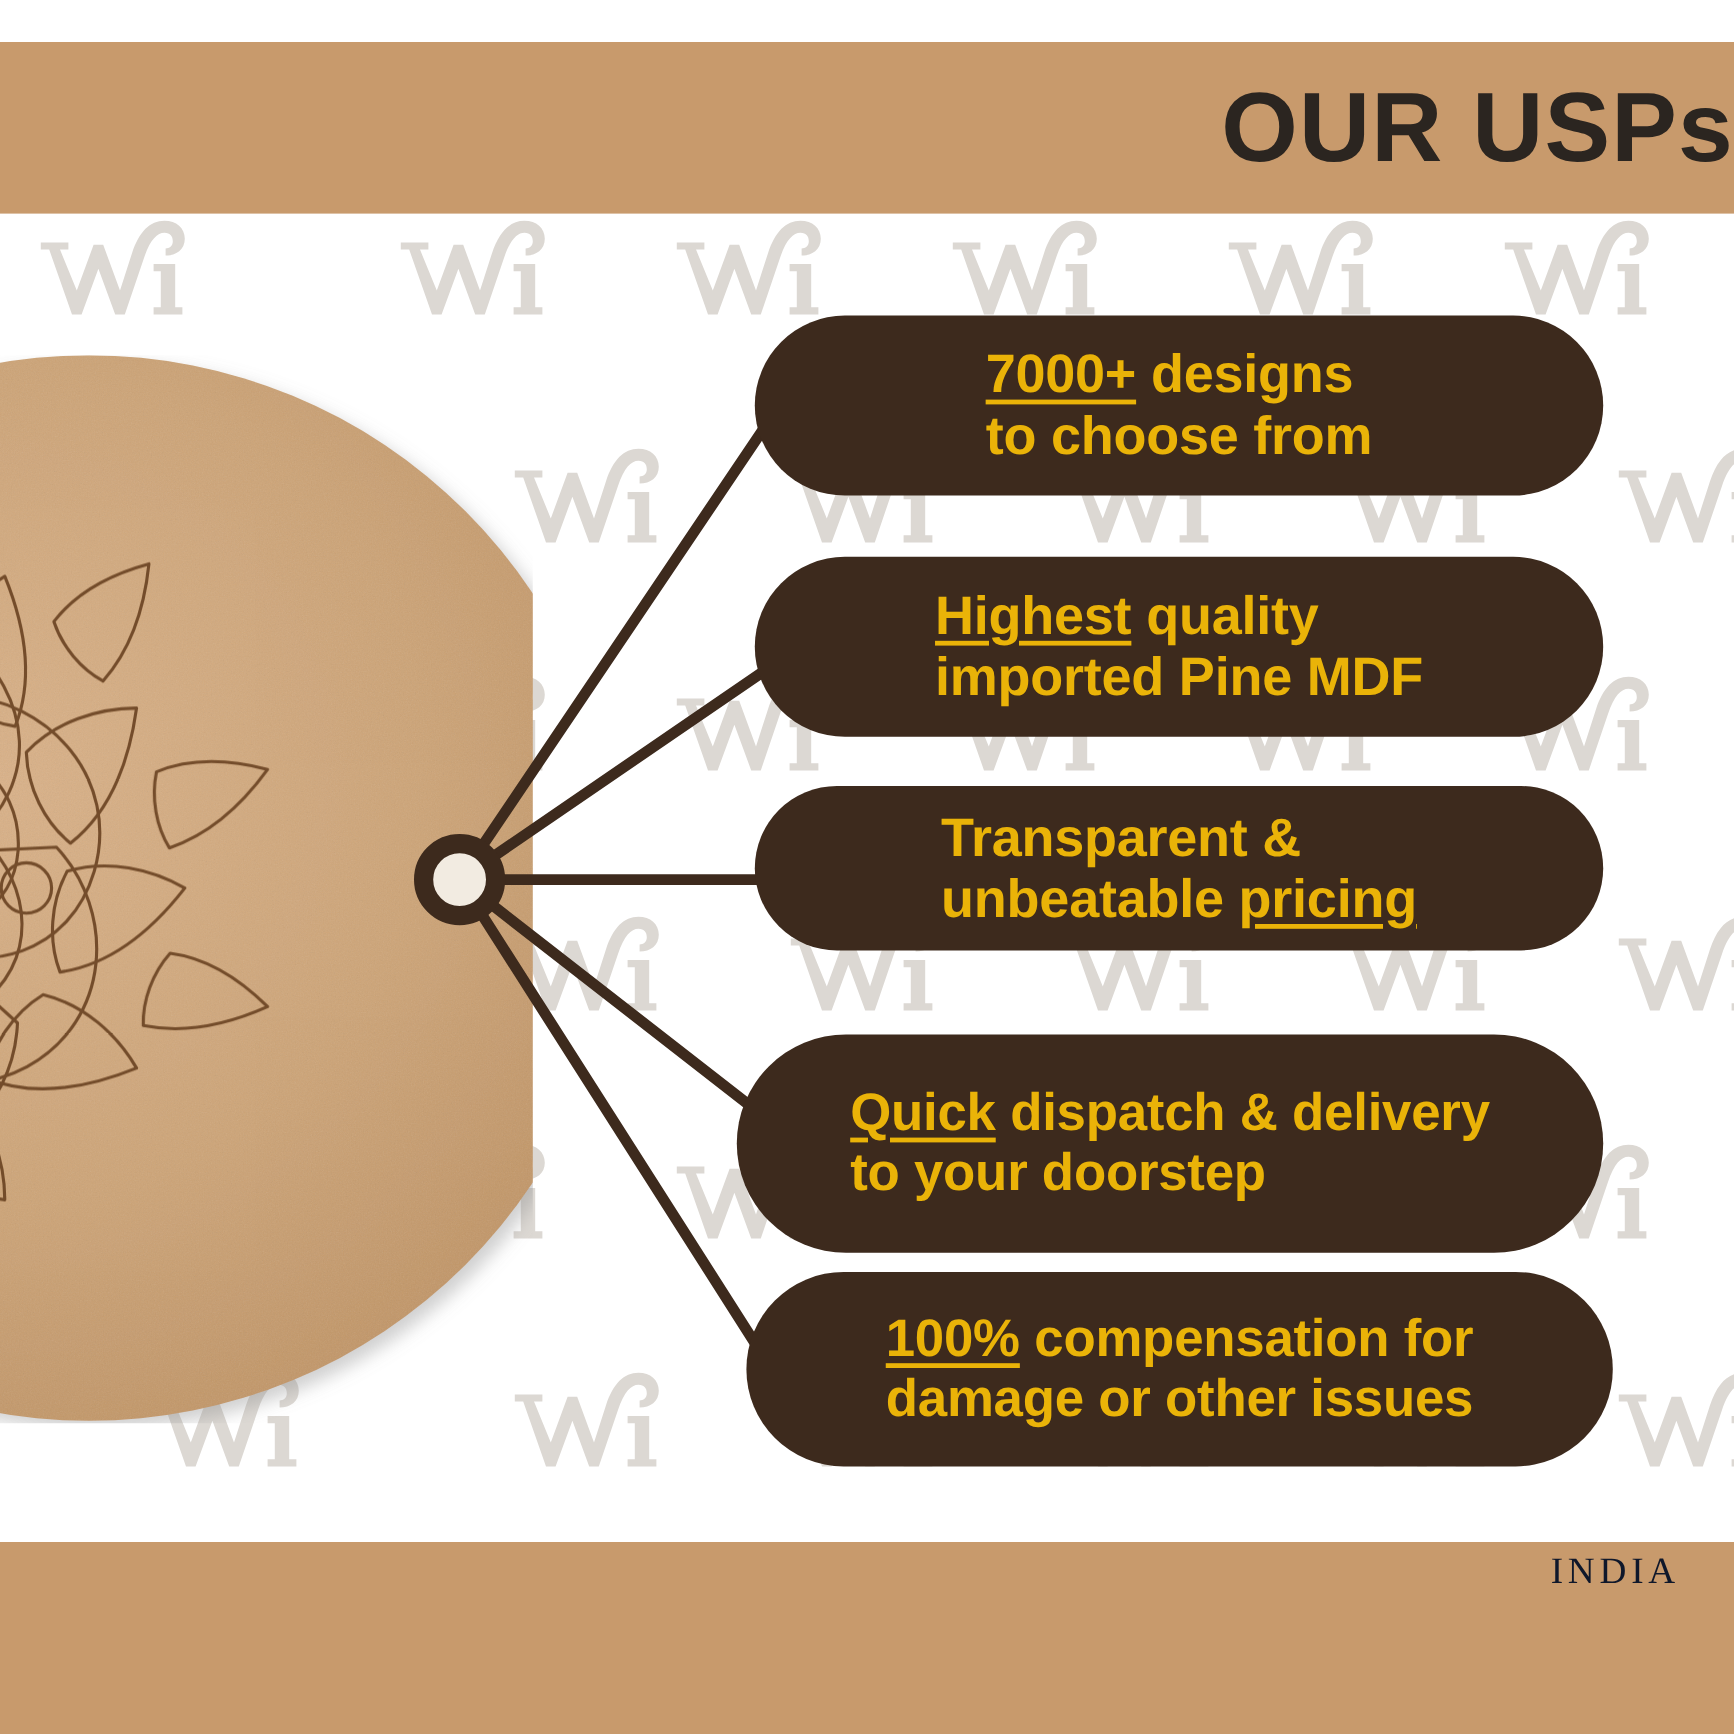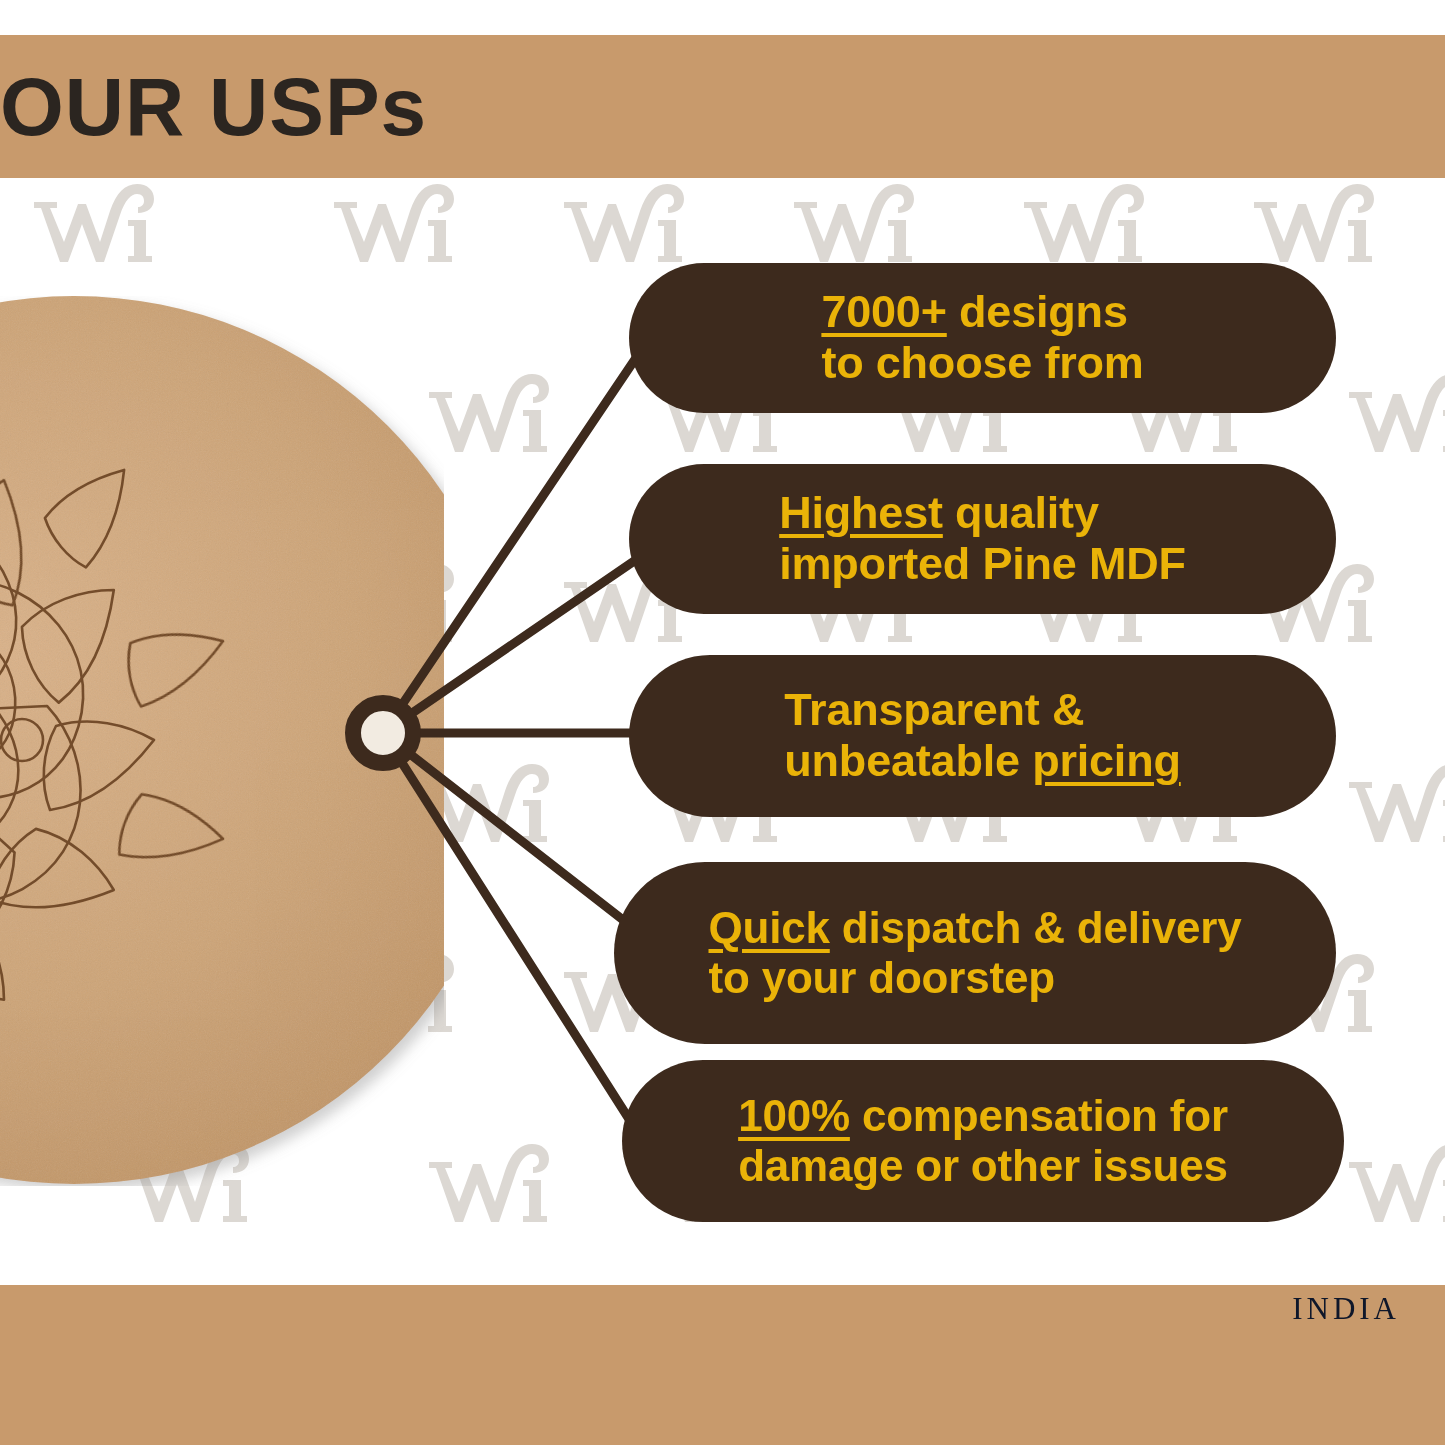--- a/index.html
+++ b/index.html
@@ -60,21 +60,21 @@
   .top-banner {
     position: absolute;
     left: 0;
     top: 35px;
     width: 1445px;
     height: 143px;
     background: #C89A6C;
     z-index: 6;
     display: flex;
     align-items: center;
-    justify-content: flex-start;
+    justify-content: flex-end;
   }
   .top-banner .title {
     font-size: 82px;
     font-weight: 800;
     letter-spacing: 1px;
     color: #2B2520;
     line-height: 1;
     margin: 0;
     white-space: nowrap;
   }
@@ -143,21 +143,21 @@
     letter-spacing: -0.2px;
   }
   .pill-text .u {
     text-decoration: underline;
     text-underline-offset: 6px;
     text-decoration-thickness: 4px;
   }
 
   .pill-1 { left: 629px; top: 263px;  width: 707px; height: 150px; }
   .pill-2 { left: 629px; top: 464px;  width: 707px; height: 150px; }
-  .pill-3 { left: 629px; top: 655px;  width: 707px; height: 162px; }
+  .pill-3 { left: 629px; top: 655px;  width: 707px; height: 137px; }
   .pill-4 { left: 614px; top: 862px;  width: 722px; height: 182px; }
   .pill-5 { left: 622px; top: 1060px; width: 722px; height: 162px; }
   .pill-4 .pill-text, .pill-5 .pill-text { font-size: 44px; }
 </style>
 </head>
 <body>
 
 <div class="canvas">
 
   <div class="watermark-layer" id="watermark-layer">

